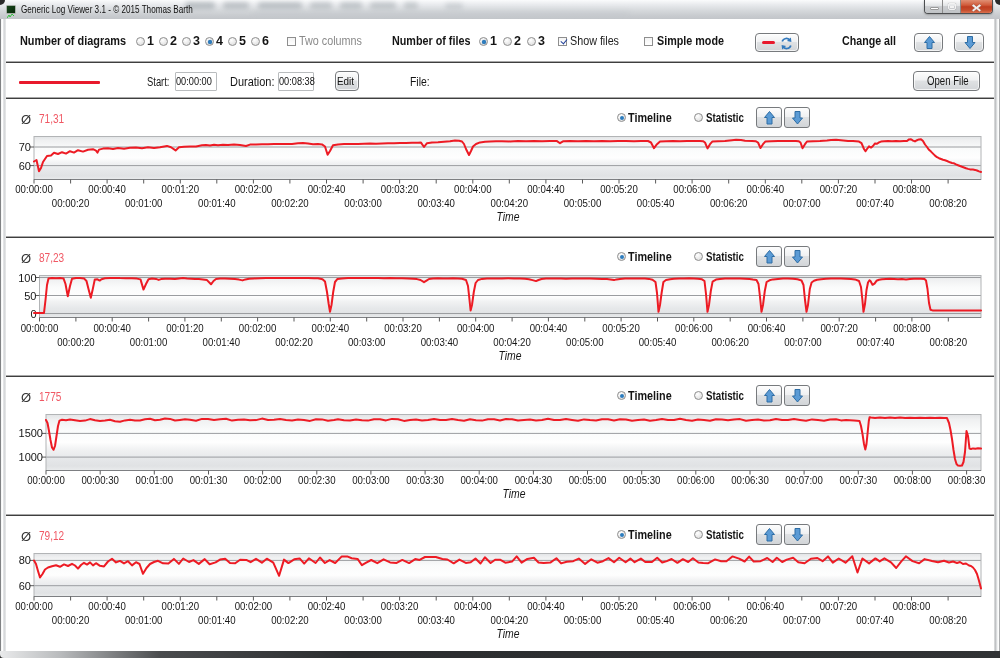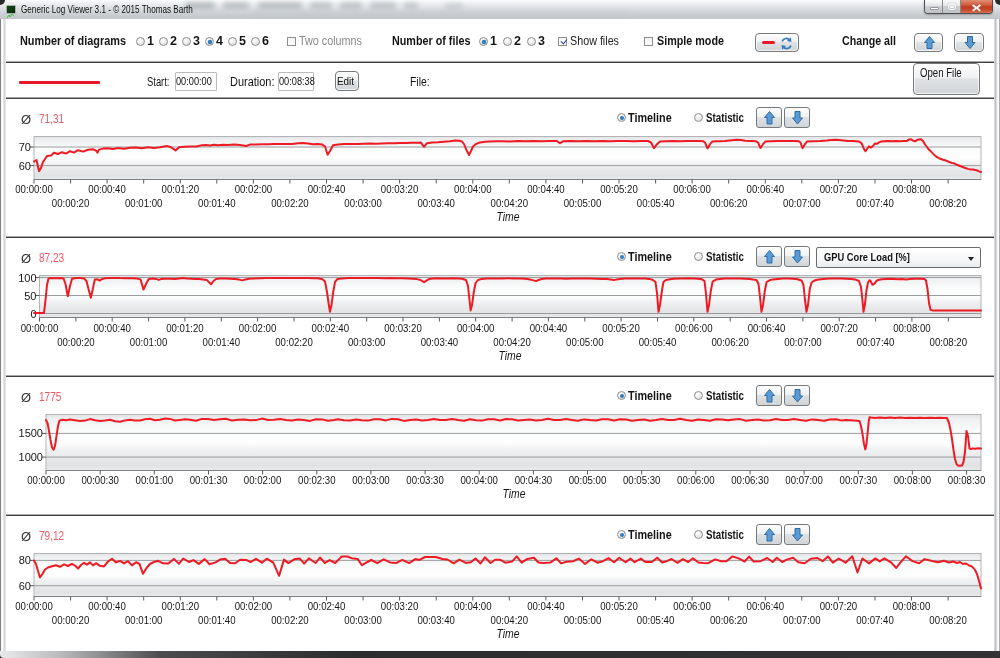--- a/index.html
+++ b/index.html
@@ -123,21 +123,21 @@
       </span>
 </div>
 <div class="tb2">
 <span style="position:absolute;left:19px;top:18px;width:81px;height:2.5px;background:#e8192c;border-radius:1px"></span>
 <span style="position:absolute;left:147px;top:12px;white-space:nowrap;transform:scaleX(0.784)">Start:</span>
 <span class="tbx" style="left:175px;top:9px;width:42px;height:19px;line-height:17px"><span style="display:inline-block;transform:scaleX(0.8)">00:00:00</span></span>
 <span style="position:absolute;left:230px;top:12px;white-space:nowrap;transform:scaleX(0.914)">Duration:</span>
 <span class="tbx" style="left:278px;top:9px;width:36px;height:19px;line-height:17px"><span style="display:inline-block;transform:scaleX(0.8)">00:08:38</span></span>
 <span class="btn" style="left:335px;top:8px;width:24px;height:20px;text-align:center;font-size:11.5px;line-height:18px"><span style="display:inline-block;transform:scaleX(0.86)">Edit</span></span>
 <span style="position:absolute;left:410px;top:12px;white-space:nowrap;transform:scaleX(0.868)">File:</span>
-<span class="btn" style="left:913px;top:0;width:67px;height:32px;text-align:center;font-size:12px;line-height:18px"><span style="display:inline-block;transform:scaleX(0.8)">Open File</span></span>
+<span class="btn" style="left:913px;top:8px;width:67px;height:20px;text-align:right;font-size:12px;line-height:18px"><span style="display:inline-block;transform:scaleX(0.8)">Open File</span></span>
 </div>
 <div class="sep" style="top:61px"></div>
 <div class="sep" style="top:97px"></div>
 <div class="sep" style="top:236px"></div>
 <div class="sep" style="top:375px"></div>
 <div class="sep" style="top:514px"></div>
 
 <div class="phead" style="top:99px">
   <span class="avgsym" style="left:21px">Ø</span>
   <span class="avgval" style="left:39px;transform:scaleX(0.805)">71,31</span>
@@ -243,24 +243,20 @@
   <span class="plab" style="left:706px;transform:scaleX(0.78)">Statistic</span>
   <span class="sqbtn" style="left:756px;width:26px">
         <svg width="26" height="20" viewBox="0 0 26 20" style="position:absolute;left:0;top:0">
           <path d="M12.5 3.5 L17.5 9.5 L15 9.5 L15 16 L10 16 L10 9.5 L7.5 9.5 Z" fill="#5b9bd5" stroke="#2e6da4" stroke-width="1"></path>
         </svg>
       </span>
   <span class="sqbtn" style="left:784px;width:26px">
         <svg width="26" height="20" viewBox="0 0 26 20" style="position:absolute;left:0;top:0">
           <path d="M12.5 16 L7.5 10 L10 10 L10 3.5 L15 3.5 L15 10 L17.5 10 Z" fill="#5b9bd5" stroke="#2e6da4" stroke-width="1"></path>
         </svg>
-      </span>
-  <span class="combo" style="left:816px">
-        <span class="ctext" style="transform:scaleX(0.81)">GPU Core Load [%]</span>
-        <span class="carr"></span>
       </span>
 </div>
 <svg width="1000" height="130" style="position:absolute;left:0;top:238px">
 <defs>
         <linearGradient id="pg2" x1="0" y1="0" x2="0" y2="1">
 <stop offset="0" stop-color="#e2e4e6"></stop>
           <stop offset="0.09" stop-color="#eff0f1"></stop>
 <stop offset="0.28" stop-color="#fafbfb"></stop>
           <stop offset="0.5" stop-color="#fefefe"></stop>
 <stop offset="0.62" stop-color="#f1f2f3"></stop>

